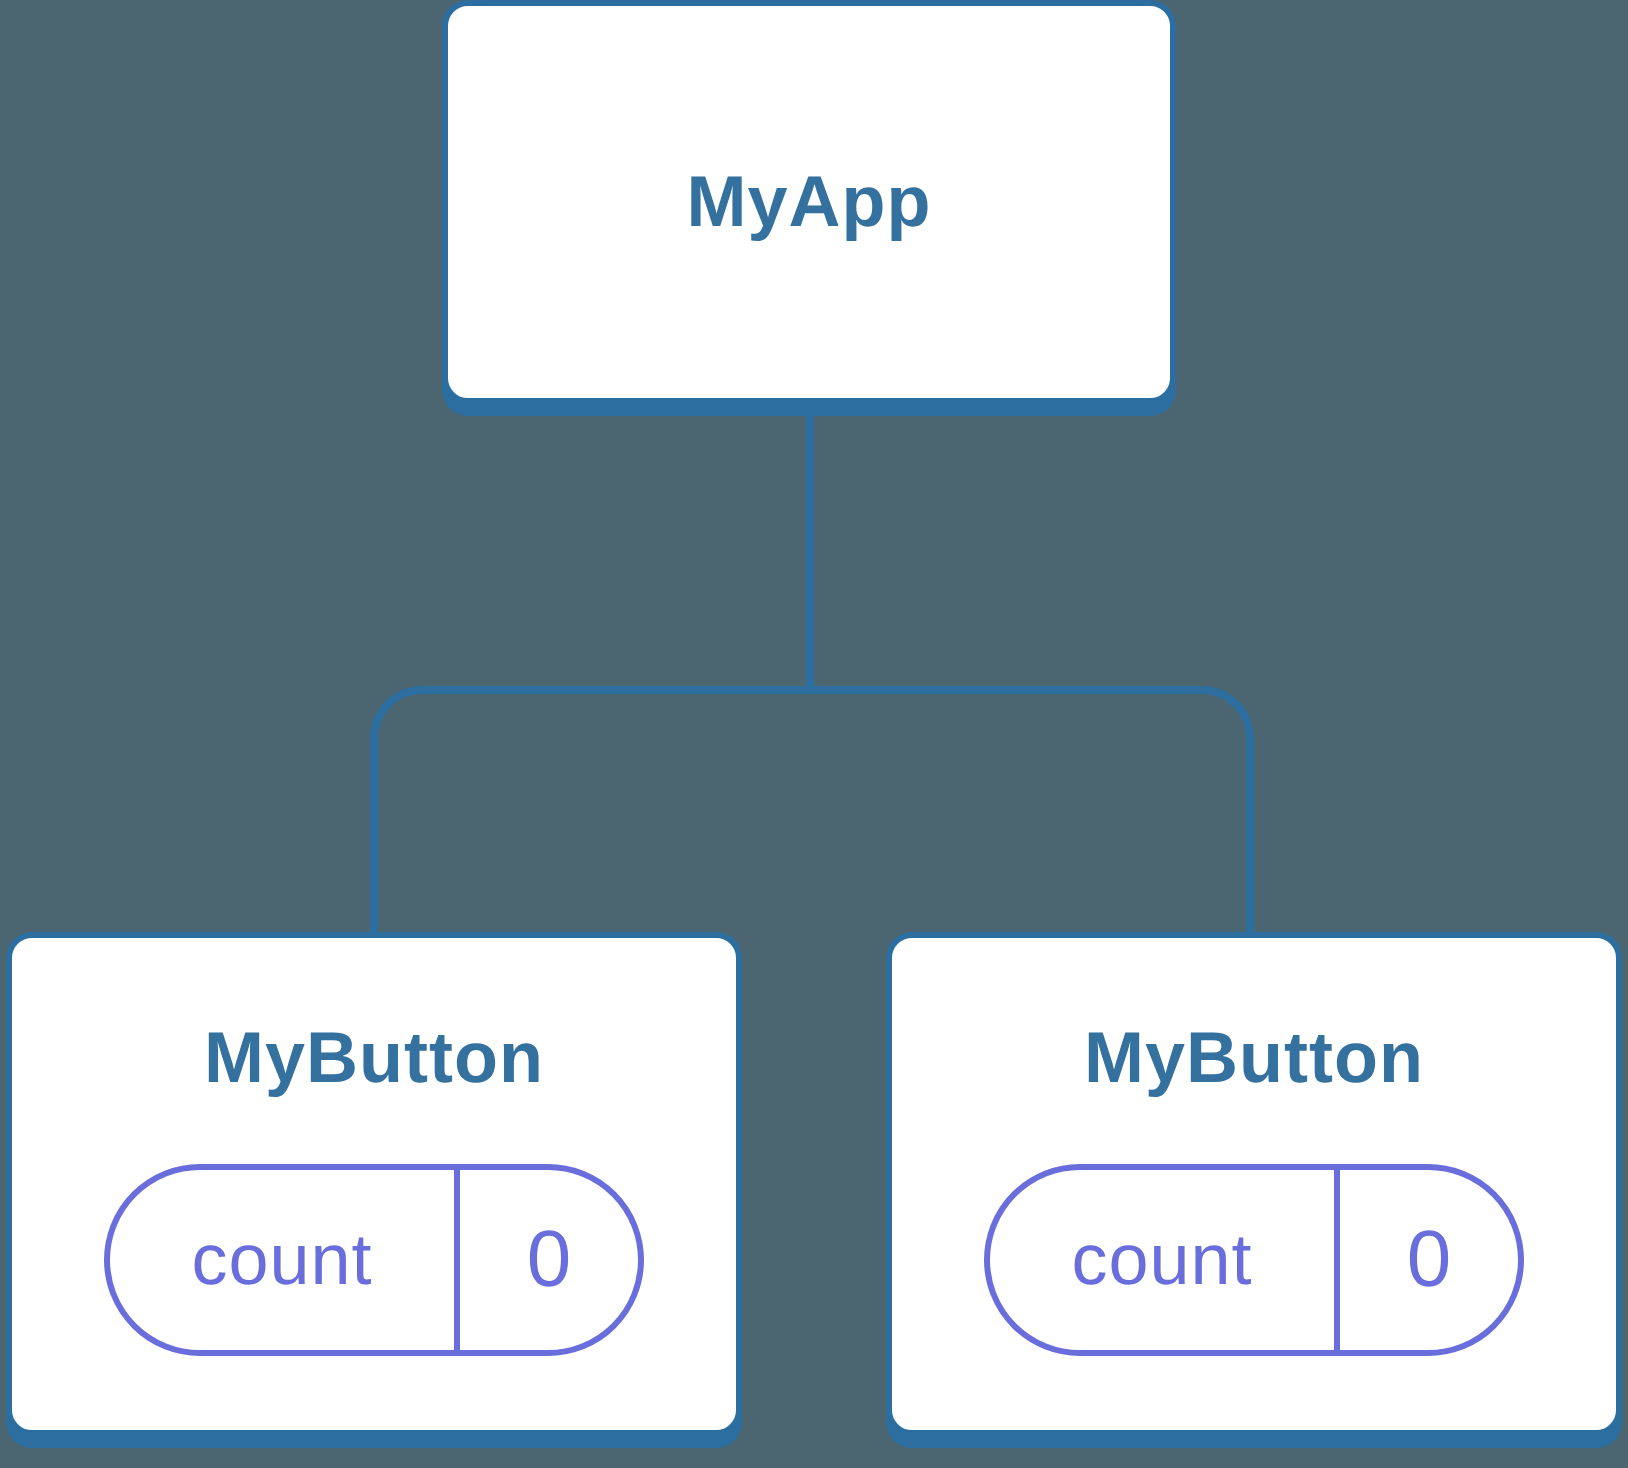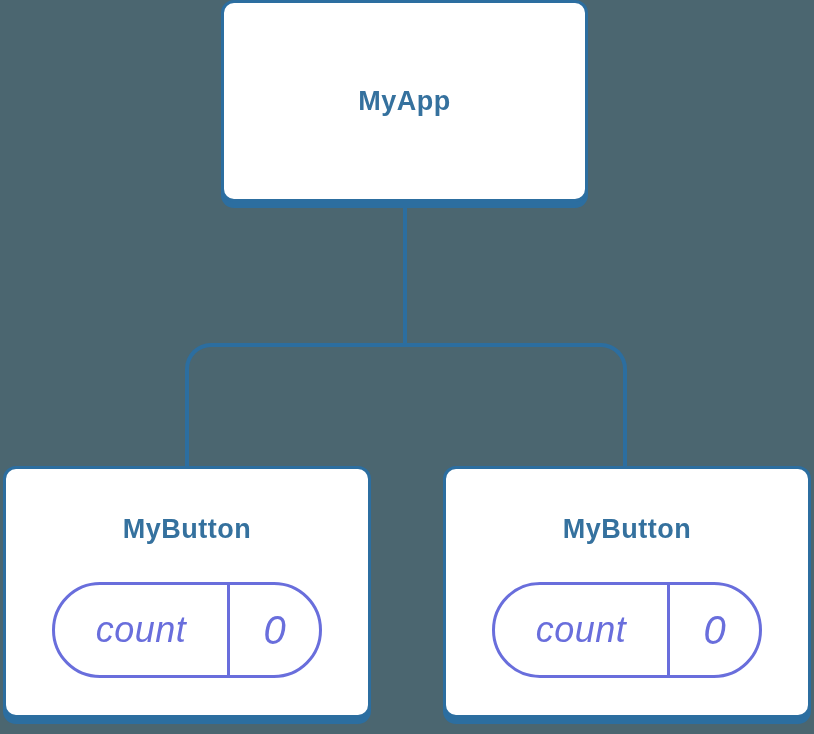--- a/index.html
+++ b/index.html
@@ -27,21 +27,21 @@
     background: var(--card-background);
     border: 3px solid var(--card-border);
     border-radius: 13px;
     box-shadow: 0 6px 0 0 var(--card-border);
     display: flex;
     flex-direction: column;
     align-items: center;
   }
   .card-label {
     color: var(--card-label);
-    font-size: 27px;
+    font-size: 36px;
     font-weight: 700;
     letter-spacing: 0.5px;
     line-height: 48px;
     white-space: nowrap;
   }
   .root-card {
     left: 221px; top: 0px;
     width: 367px; height: 202px;
     justify-content: center;
   }
@@ -71,21 +71,20 @@
 
   .state-pill {
     margin-top: 29px;
     width: 270px; height: 96px;
     border: 3px solid var(--state-accent);
     border-radius: 60px;
     display: flex;
     align-items: stretch;
     overflow: hidden;
     background: var(--card-background);
-    font-style: italic;
   }
   .state-name-cell {
     flex: 1;
     display: flex;
     align-items: center;
     justify-content: center;
   }
   .state-value-cell {
     width: 92px;
     border-left: 3px solid var(--state-accent);

